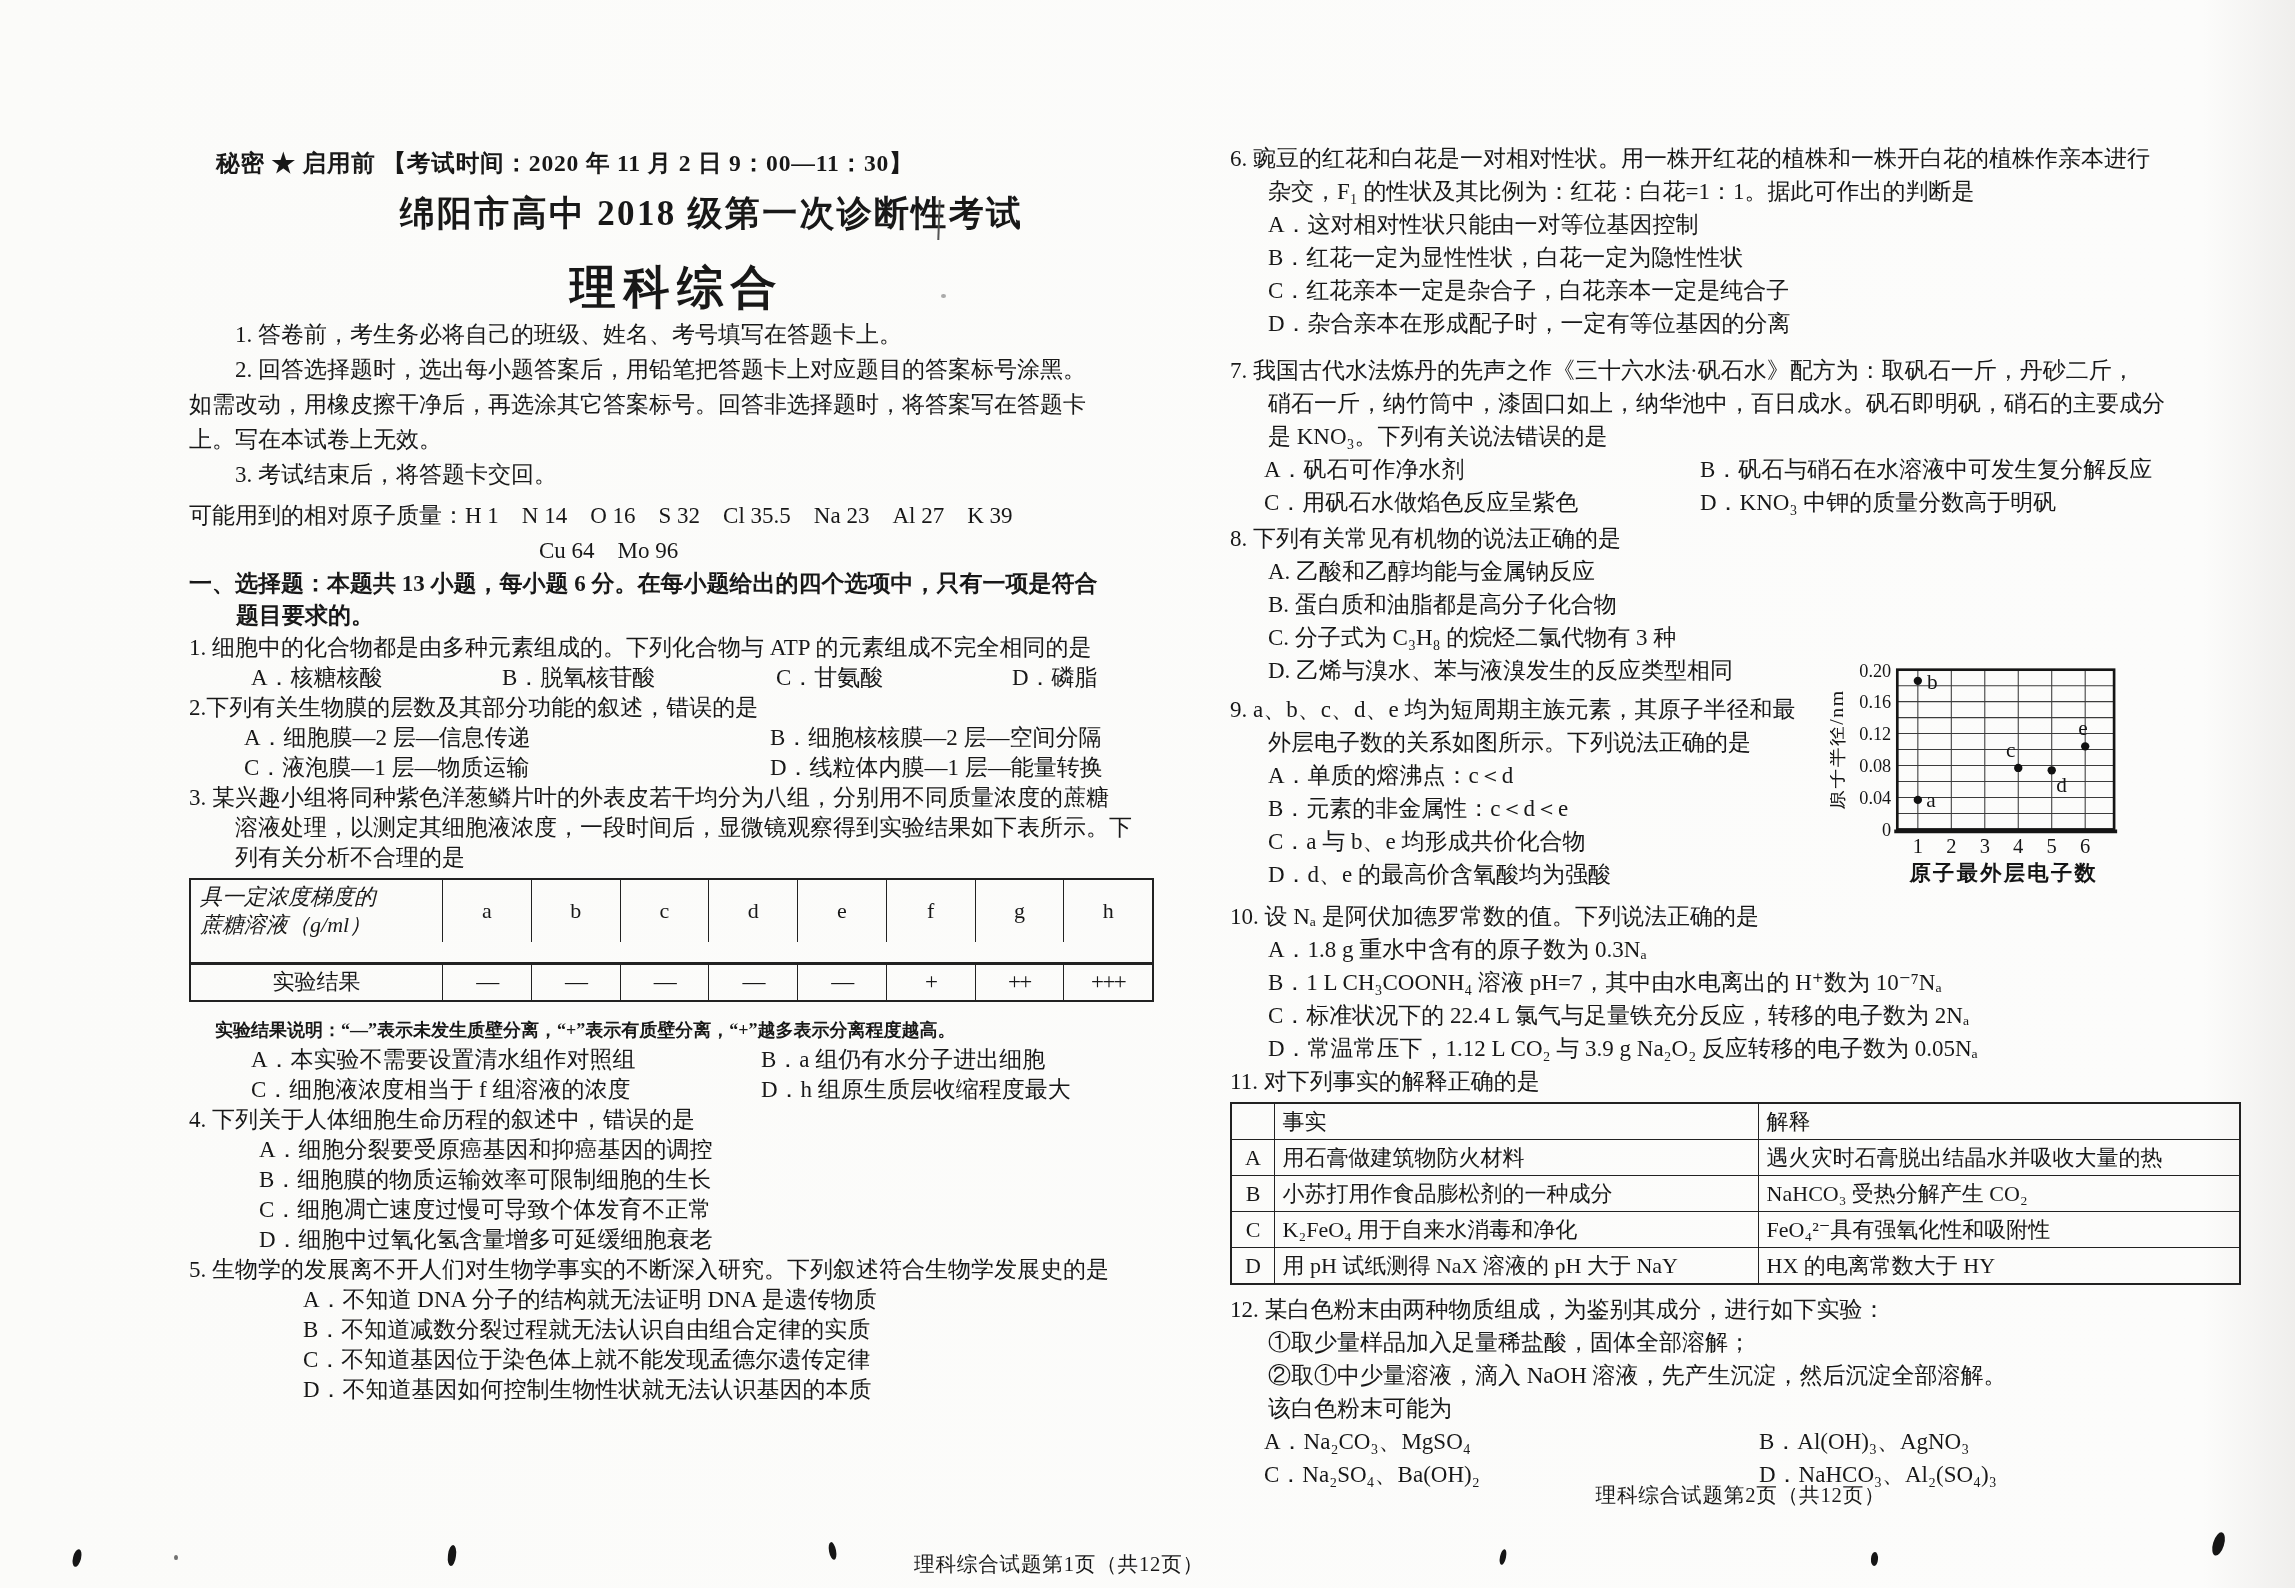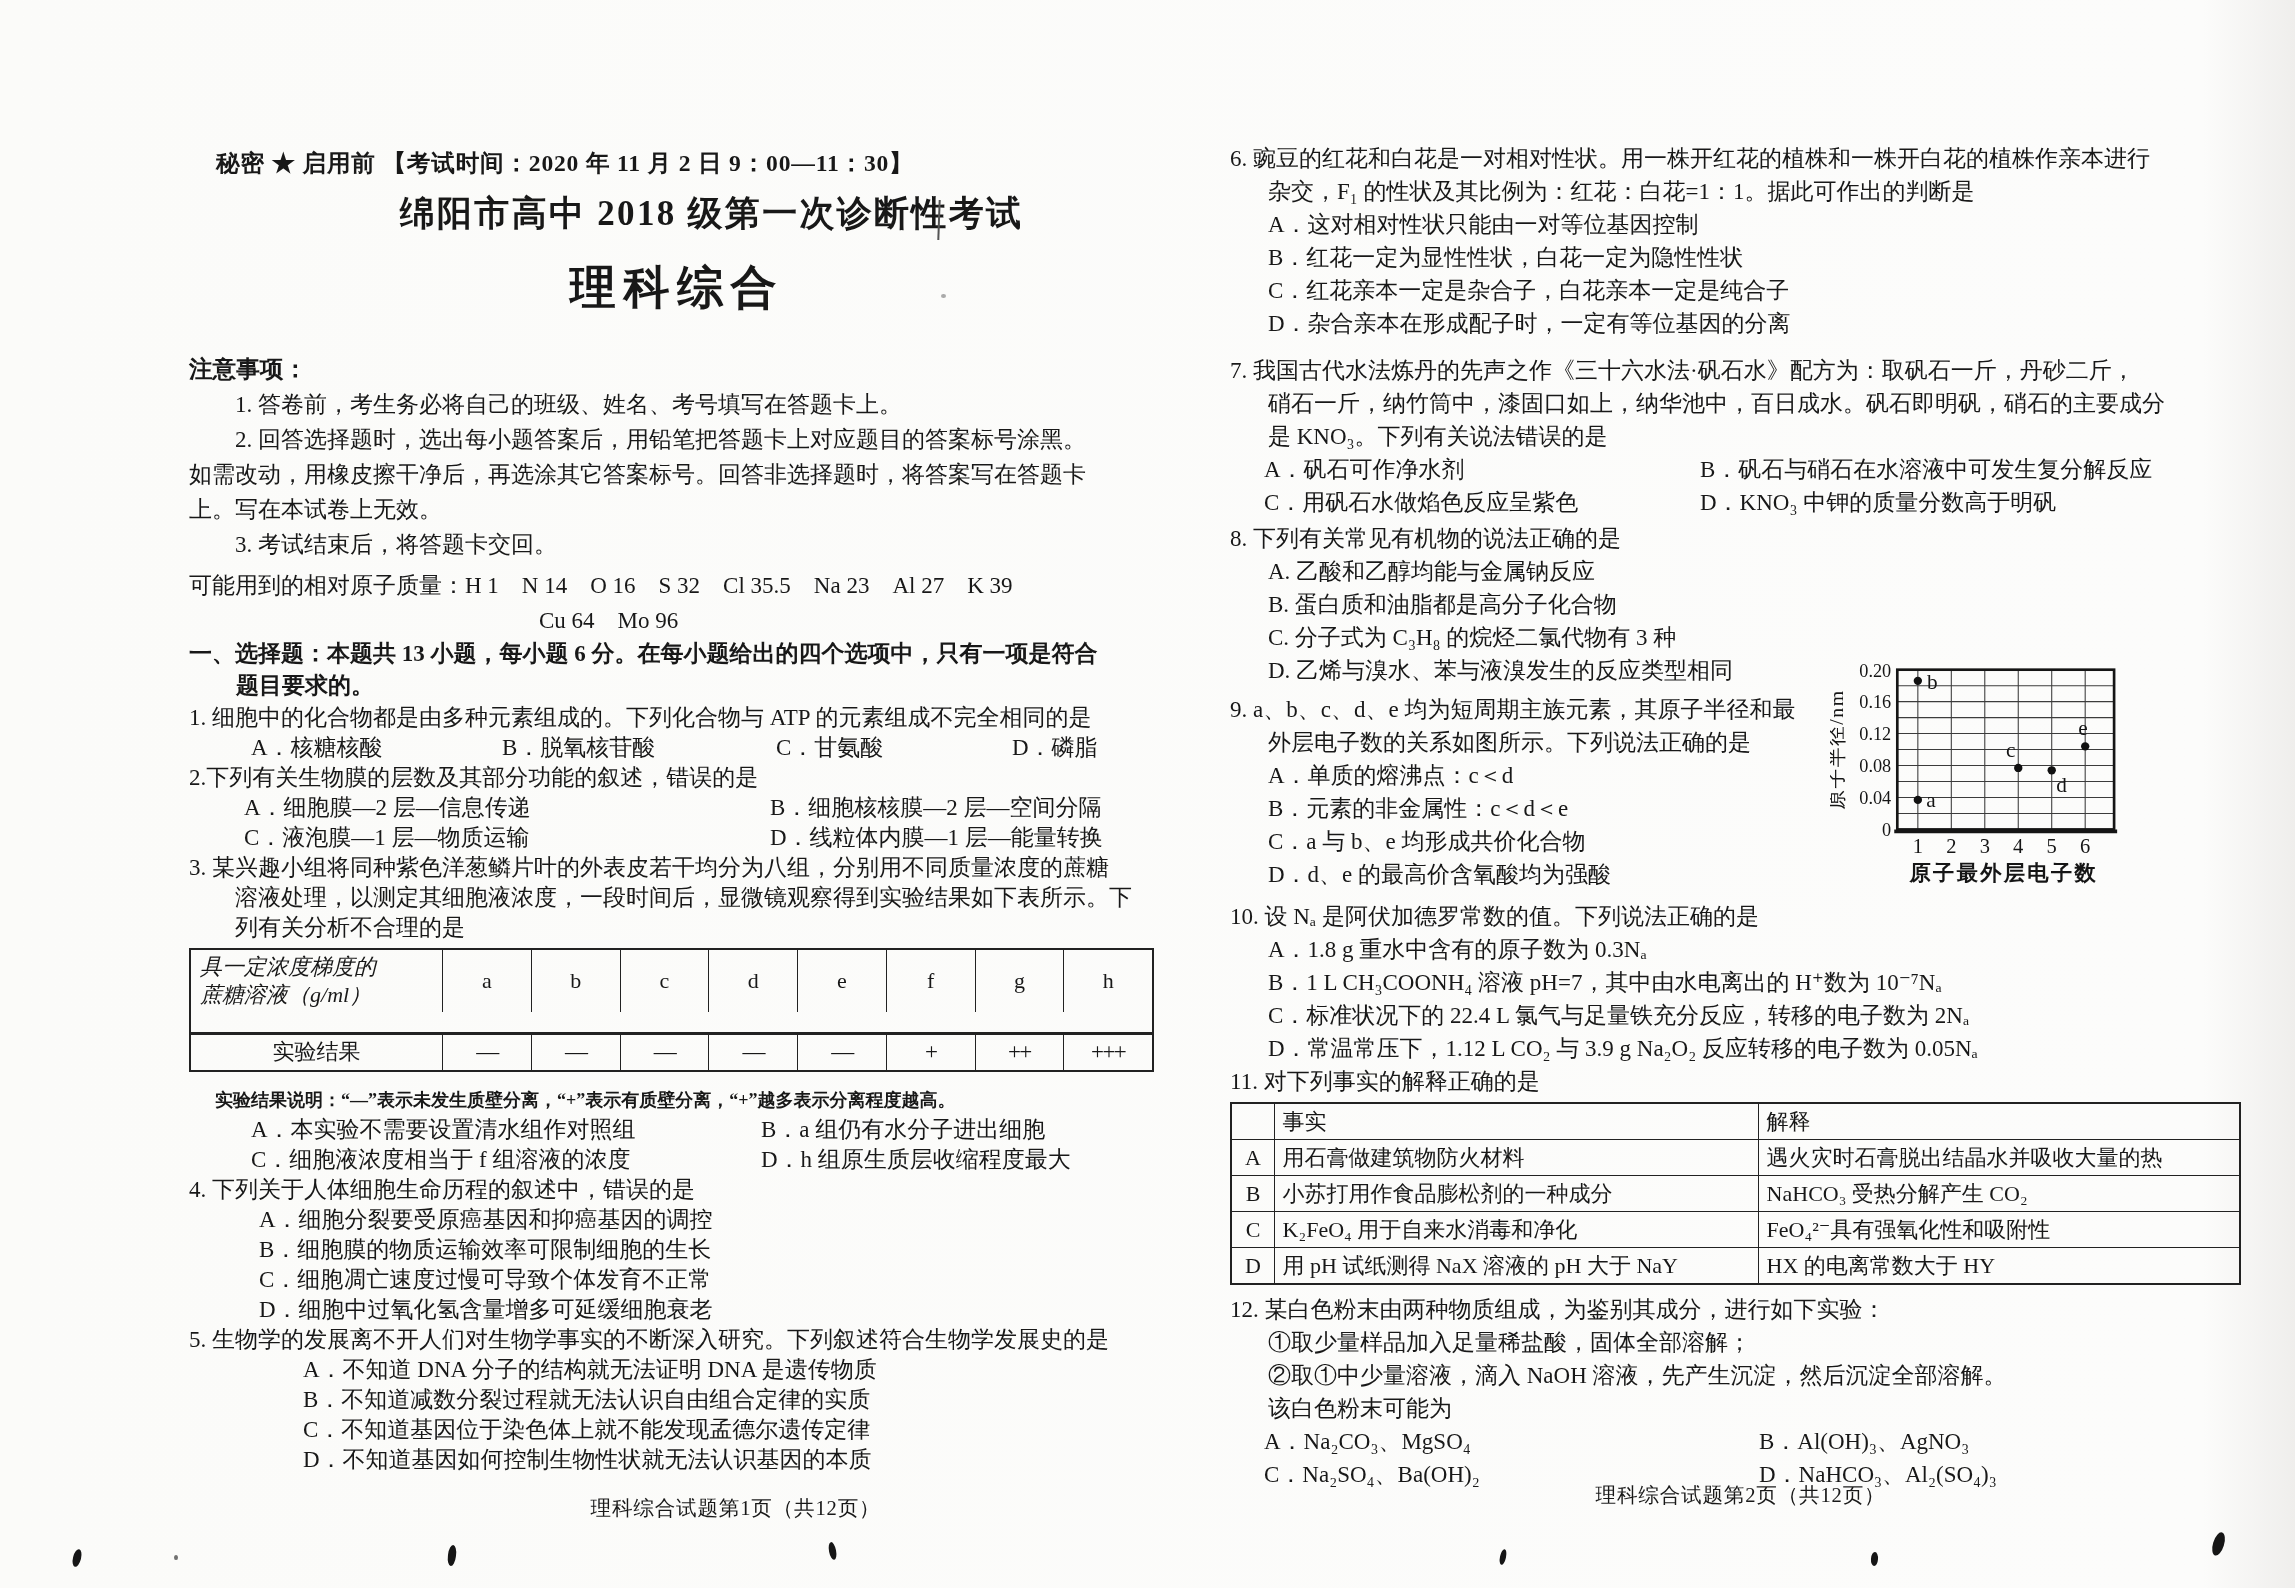--- a/index.html
+++ b/index.html
@@ -57,21 +57,21 @@
   .q3note{font-size:18px;font-weight:bold;line-height:29px;margin-top:14px;padding-left:26px;}
 
   
   .t11{display:grid;grid-template-columns:42px 484px 1fr;width:1007px;border:2.3px solid #222;margin-top:4.6px;}
   .t11>div{border-left:1.5px solid #222;border-top:1.5px solid #222;display:flex;align-items:center;
            font-size:22px;min-height:35px;padding:0 7.6px;}
   .t11>div:nth-child(3n+1){border-left:none;justify-content:center;padding:0;}
   .t11>div:nth-child(-n+3){border-top:none;}
 
   .footer{position:absolute;font-size:20.6px;text-align:center;letter-spacing:0.8px;}
-  .footer1{left:267px;top:1494px;width:937px;}
+  .footer1{left:267px;top:1550px;width:937px;text-align:right;}
   .footer2{left:1238px;top:1481px;width:1005px;}
 
   
   .fig{position:absolute;left:600px;top:514px;width:305px;height:232px;}
   .fig text{font-family:"Liberation Serif","DejaVu Serif",serif;fill:#151515;}
 
   
   .speck{position:absolute;background:#161616;border-radius:50%;}
   .vline-art{position:absolute;left:938px;top:200px;width:2.3px;height:40px;background:#555;transform:rotate(2deg);}
   .dot-art{position:absolute;left:941px;top:294px;width:4.6px;height:3.8px;background:#aaa;border-radius:50%;}
@@ -79,21 +79,20 @@
 </head>
 <body>
 
 <div class="canvas">
 
   <div class="col col-left">
     <div class="hline">秘密 ★ 启用前 【考试时间：2020 年 11 月 2 日 9：00—11：30】</div>
     <div class="title">绵阳市高中 2018 级第一次诊断性考试</div>
     <div class="subtitle">理科综合</div>
 
-    <div class="nline notes-h">注意事项：</div>
     <div class="nline ind2">1. 答卷前，考生务必将自己的班级、姓名、考号填写在答题卡上。</div>
     <div class="nline ind2">2. 回答选择题时，选出每小题答案后，用铅笔把答题卡上对应题目的答案标号涂黑。</div>
     <div class="nline">如需改动，用橡皮擦干净后，再选涂其它答案标号。回答非选择题时，将答案写在答题卡</div>
     <div class="nline">上。写在本试卷上无效。</div>
     <div class="nline ind2">3. 考试结束后，将答题卡交回。</div>
 
     <div class="nline mass1">可能用到的相对原子质量：H 1　N 14　O 16　S 32　Cl 35.5　Na 23　Al 27　K 39</div>
     <div class="nline mass2">Cu 64　Mo 96</div>
 
     <div class="sec sec1">一、选择题：本题共 13 小题，每小题 6 分。在每小题给出的四个选项中，只有一项是符合</div>

